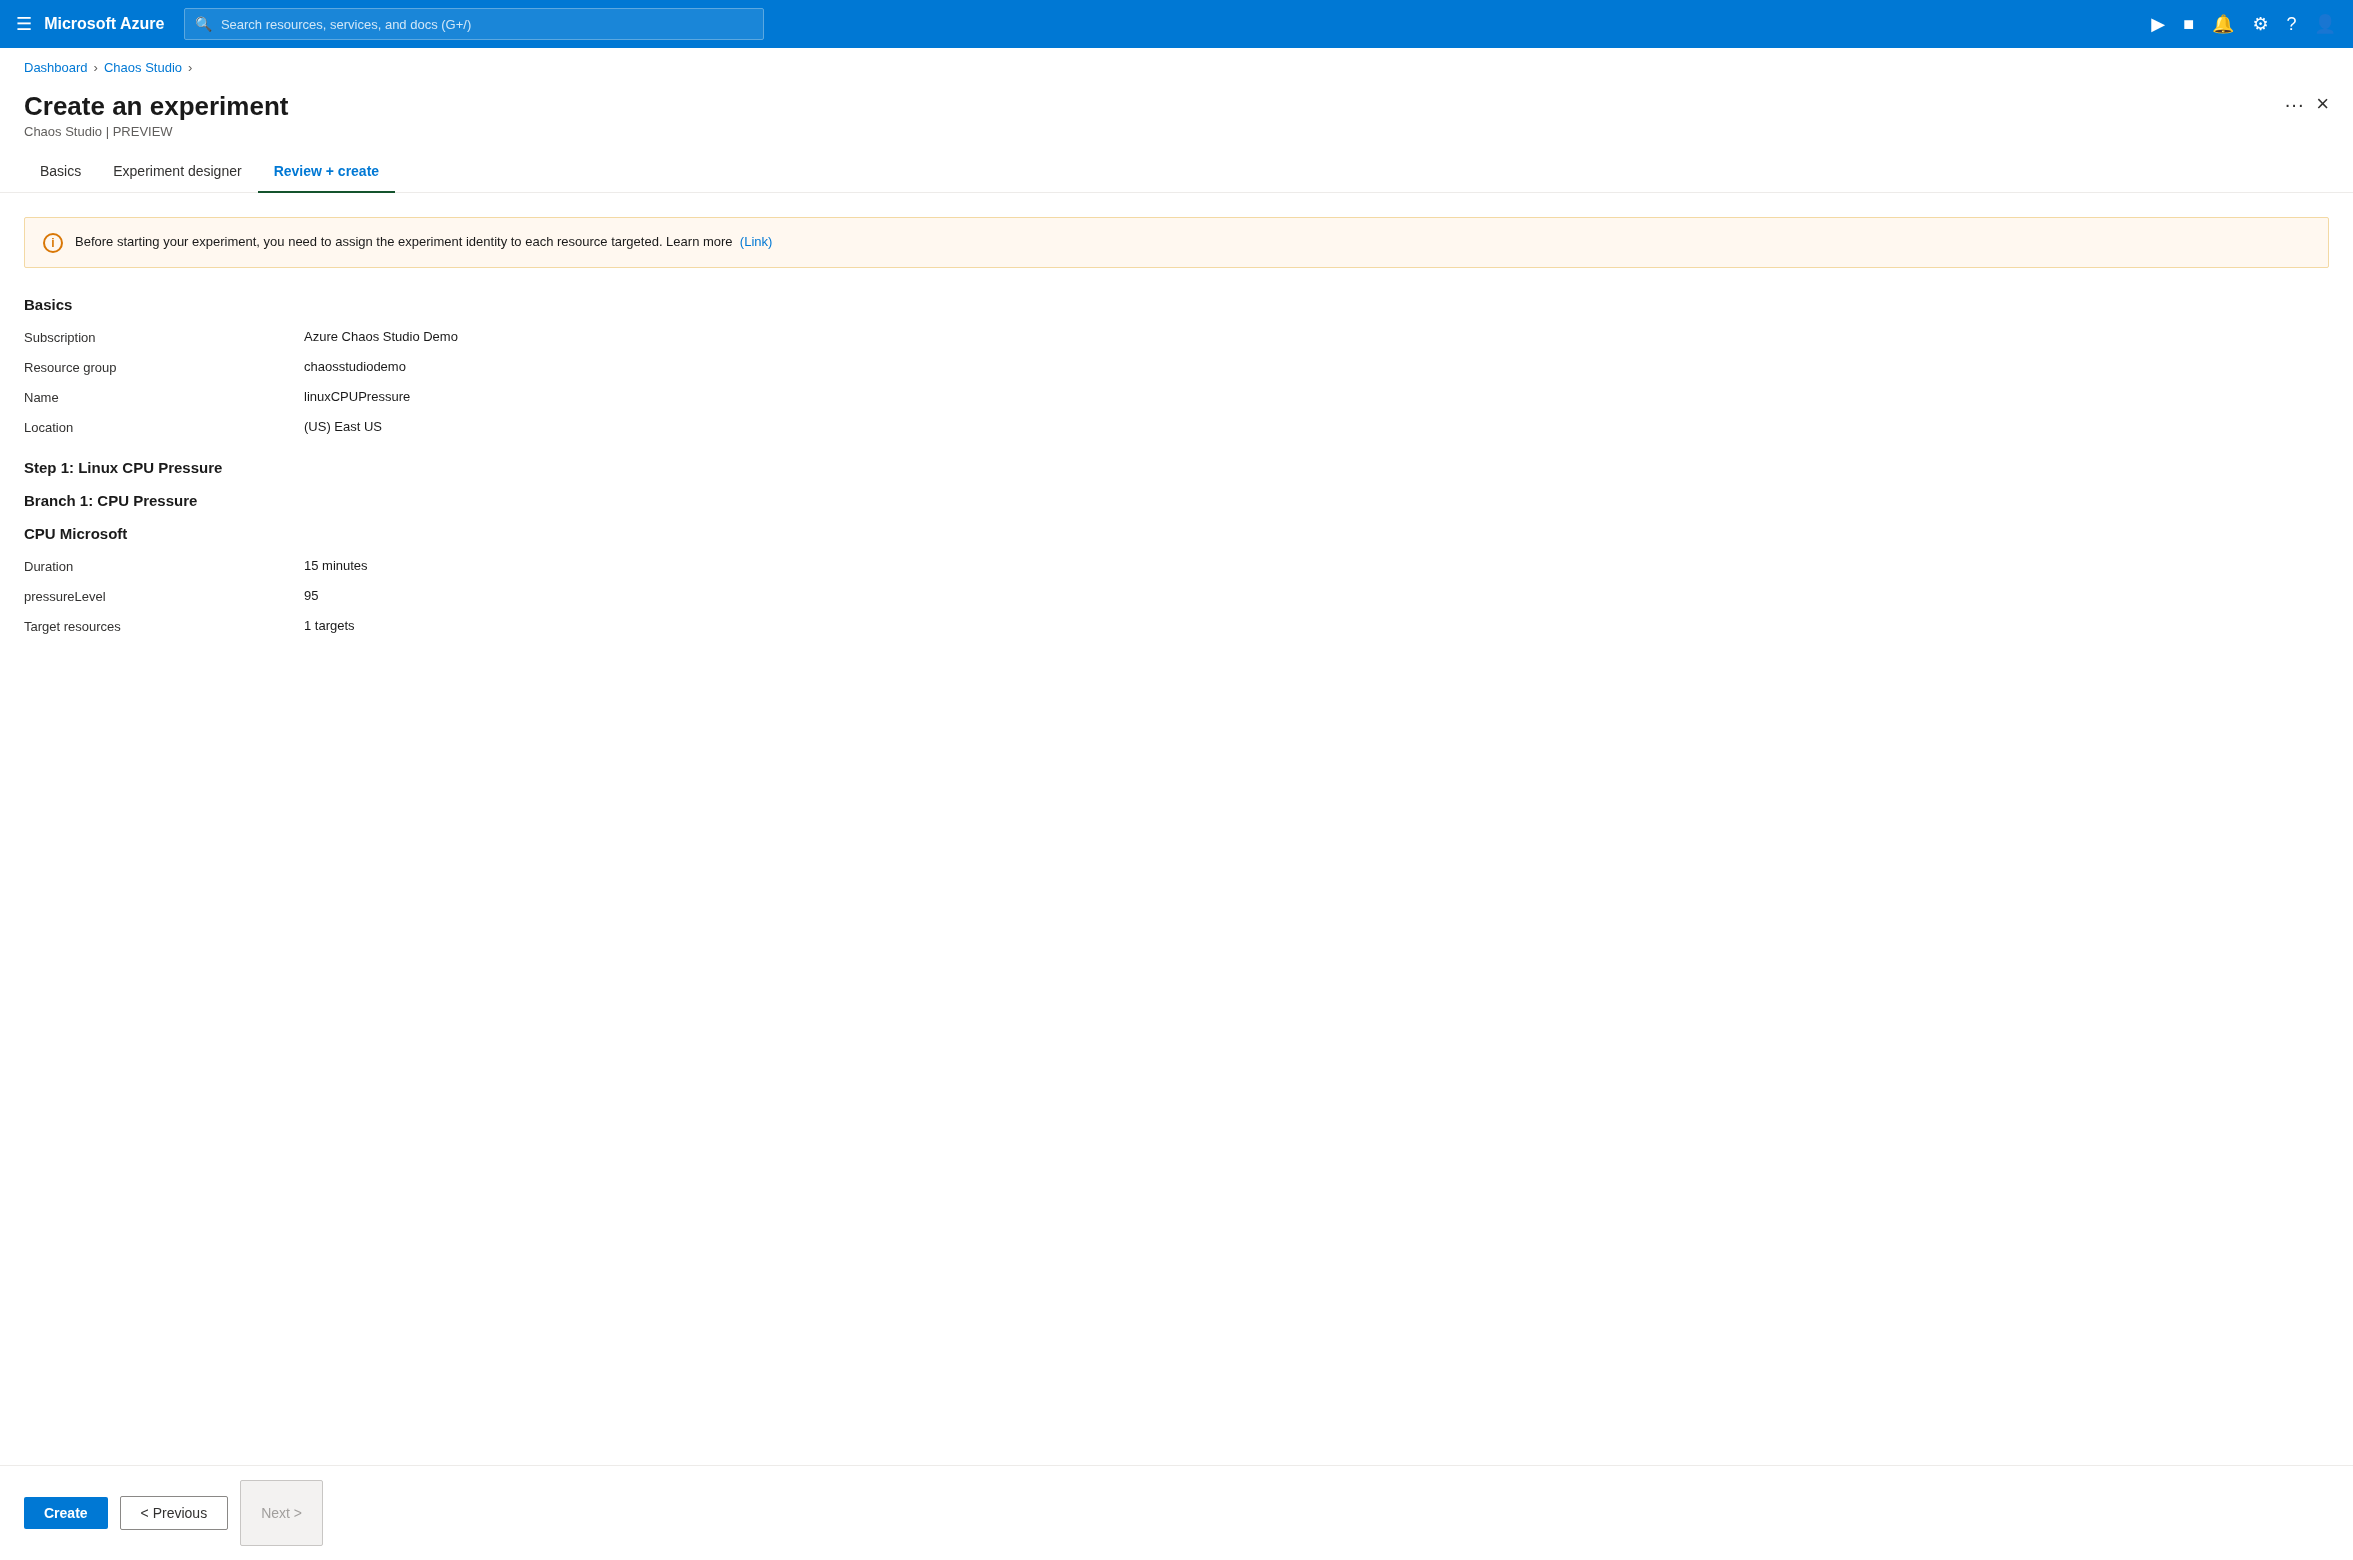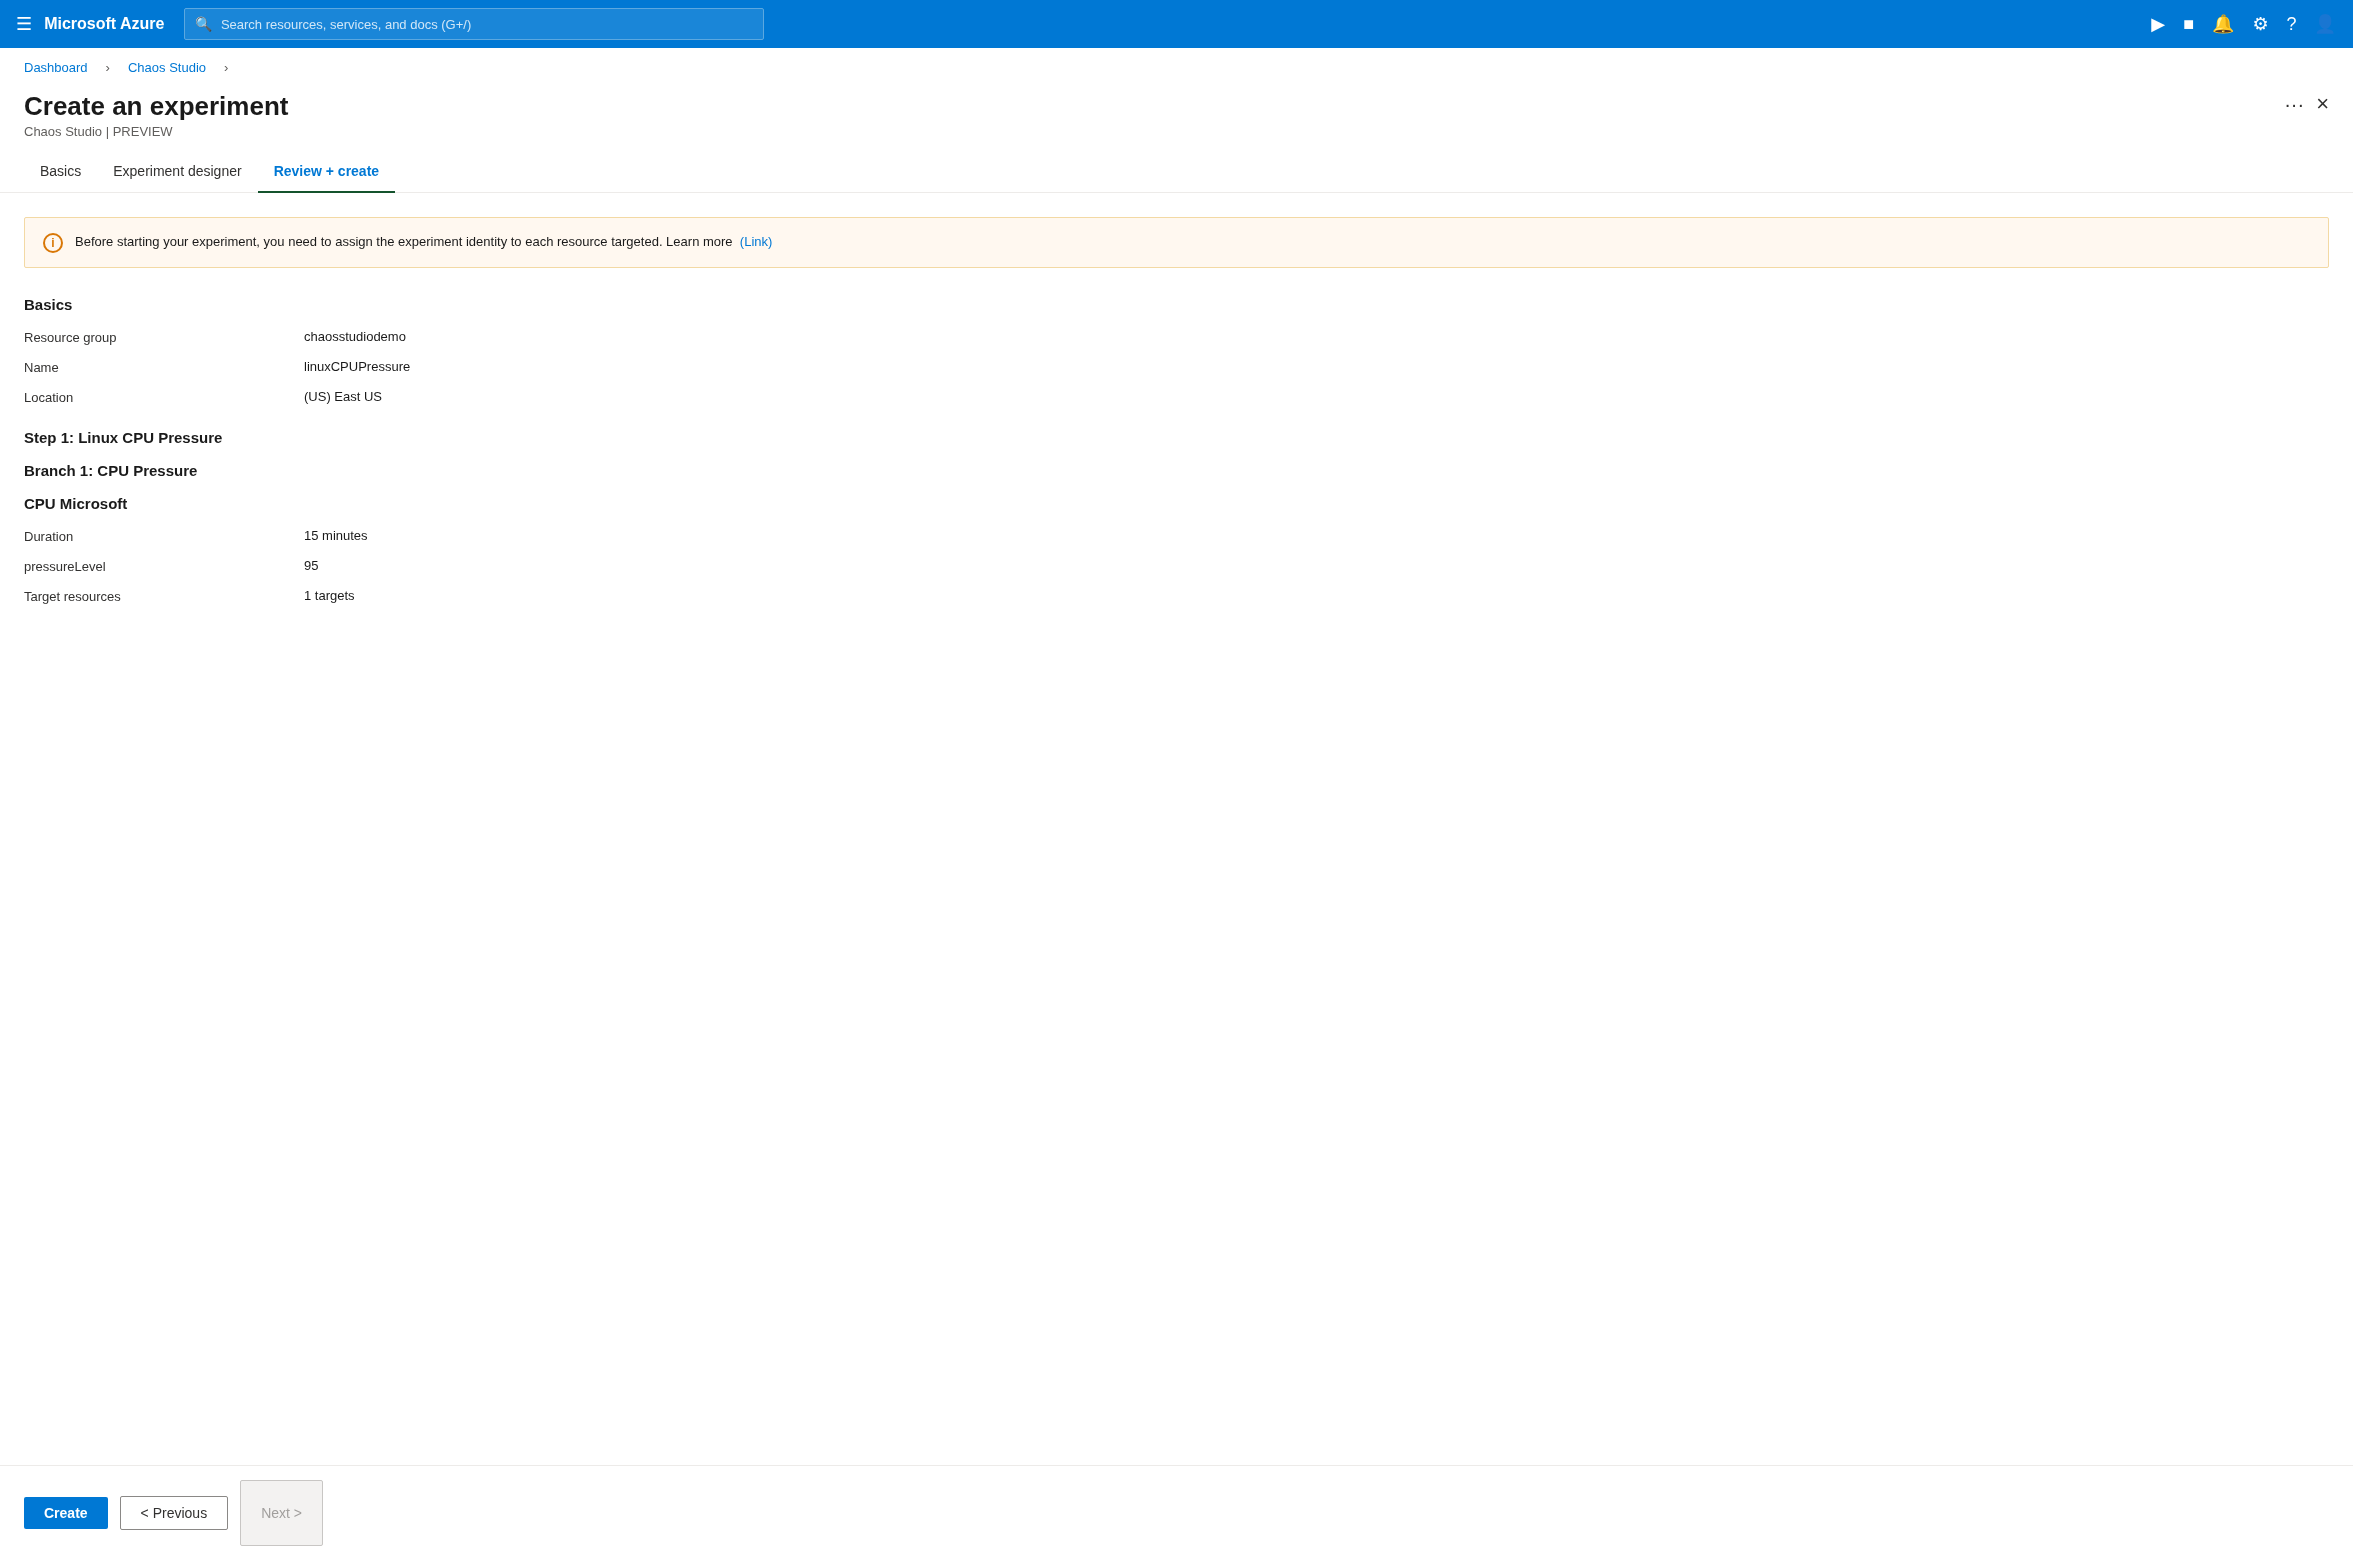--- a/index.html
+++ b/index.html
@@ -40,21 +40,21 @@
     .top-nav .search-box input::placeholder { color: rgba(255,255,255,0.8); }
     .top-nav-icons { margin-left: auto; display: flex; align-items: center; gap: 18px; }
     .top-nav-icons span { cursor: pointer; font-size: 18px; color: white; }
 
     
     .breadcrumb {
       background: white;
       padding: 12px 24px 0;
       display: flex;
       align-items: flex-end;
-      gap: 18px;
+      gap: 6px;
       font-size: 13px;
       color: #0078d4;
     }
     .breadcrumb span { color: #605e5c; }
     .breadcrumb a { color: #0078d4; text-decoration: none; cursor: pointer; }
 
     
     .main-container {
       background: white;
       min-height: calc(100vh - 48px);
@@ -254,20 +254,24 @@
       <div class="info-icon">i</div>
       <p>
         <span>Before starting your experiment, you need to assign the experiment identity to each resource targeted. Learn more</span>
         &nbsp;<a>(Link)</a>
       </p>
     </div>
 
     <div class="section-title">Basics</div>
 
     <div class="field-row">
+      <div class="field-label">Subscription</div>
+      <div class="field-value">Azure Chaos Studio Demo</div>
+    </div>
+    <div class="field-row">
       <div class="field-label">Resource group</div>
       <div class="field-value">chaosstudiodemo</div>
     </div>
     <div class="field-row">
       <div class="field-label">Name</div>
       <div class="field-value">linuxCPUPressure</div>
     </div>
     <div class="field-row">
       <div class="field-label">Location</div>
       <div class="field-value">(US) East US</div>

